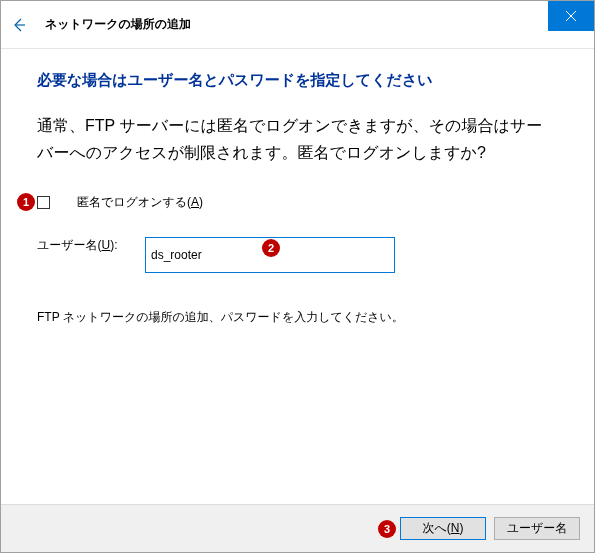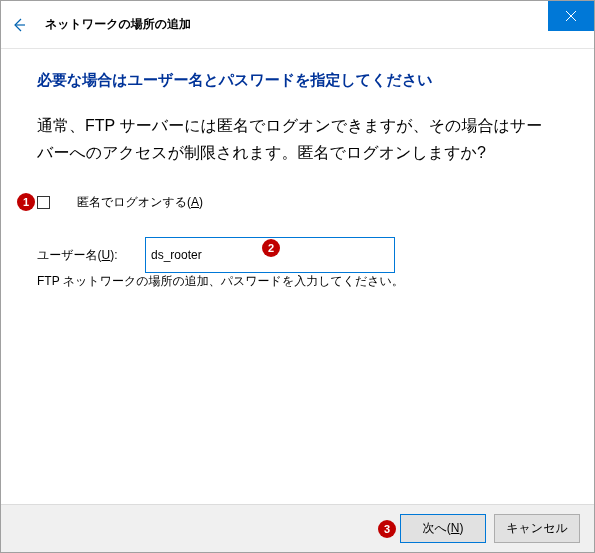--- a/index.html
+++ b/index.html
@@ -96,21 +96,21 @@
   }
   .checkbox-label {
     font-size: 12px;
     padding-left: 21px;
   }
   .checkbox-label .ul {
     text-decoration: underline;
   }
   .field-row {
     display: flex;
-    align-items: center;
+    margin-bottom: 36px;
     position: relative;
   }
   .field-label {
     font-size: 12px;
     width: 108px;
   }
   .field-label .ul {
     text-decoration: underline;
   }
   .text-input {
@@ -132,21 +132,21 @@
     border-top: 1px solid #dcdcdc;
     display: flex;
     align-items: center;
     justify-content: flex-end;
     padding-right: 14px;
     gap: 8px;
     position: relative;
   }
   .btn {
     min-width: 86px;
-    height: 29px;
+    height: 23px;
     background: #e1e1e1;
     border: 1px solid #adadad;
     font-size: 12px;
     font-family: inherit;
     cursor: pointer;
     padding: 0 10px;
   }
   .btn.default {
     border: 1px solid #0078d7;
   }
@@ -204,16 +204,16 @@
       <input type="text" class="text-input" value="ds_rooter" style="">
       <div class="annot" style="left:225px; top:2px;">2</div>
     </div>
 
     <p class="note">FTP ネットワークの場所の追加、パスワードを入力してください。</p>
   </div>
 
   <div class="footer">
     <div class="annot" style="right:198px; top:15px;">3</div>
     <button class="btn default"><span>次へ(</span><span class="ul">N</span><span>)</span></button>
-    <button class="btn">キャンセル</button>
+    <button class="btn">ユーザー名</button>
   </div>
 
 </div>
 
 </body></html>

